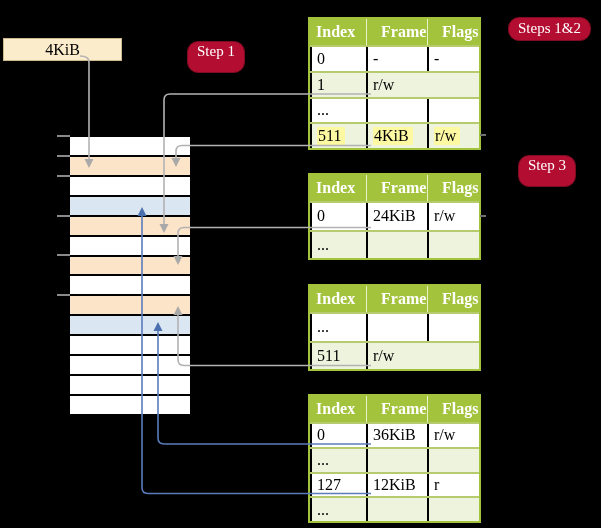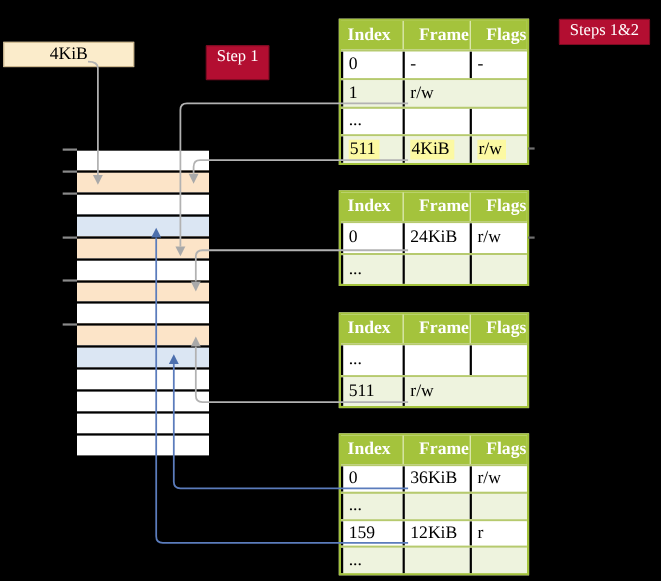--- a/index.html
+++ b/index.html
@@ -12,21 +12,21 @@
   #legend-box {
     position:absolute; left:3px; top:38px; width:117px; height:21px;
     background:#fbeccb; border:1px solid #cdb88e;
     display:flex; align-items:center; justify-content:center;
     font-size:16px; color:#000;
   }
 
   
   .step {
     position:absolute; background:#b30e31; border:1px solid #7d0b22;
-    border-radius:1px; color:#fff; font-size:15px; line-height:17px;
+    border-radius:11px; color:#fff; font-size:15px; line-height:17px;
     padding:1px 9px 12px; white-space:nowrap;
   }
   #step0   { left:187px; top:41px;  }
   #steps12 { left:508px; top:17px;  padding-top:2px; padding-bottom:3px; }
   #step3   { left:518px; top:155px; }
   #step4   { left:513px; top:264px; }
 
   
   #memory-strip {
     position:absolute; left:70px; top:137px; width:120px; height:277px;
@@ -86,20 +86,21 @@
 <body>
 
 <div id="canvas">
 
   <div id="legend-box">
     <span>4KiB</span>
   </div>
 
   <div id="step0" class="step">Step 1</div>
   <div id="steps12" class="step">Steps 1&amp;2</div>
+  <div id="step3" class="step">Step 3</div>
 
   <div id="memory-strip">
       <div class="mrow white"></div>
       <div class="mrow wheat"></div>
       <div class="mrow white"></div>
       <div class="mrow blue"></div>
       <div class="mrow wheat"></div>
       <div class="mrow white"></div>
       <div class="mrow wheat"></div>
       <div class="mrow white"></div>
@@ -196,21 +197,21 @@
       <div class="td c1">0</div>
       <div class="td c2">36KiB</div>
       <div class="td c3">r/w</div>
     </div>
     <div class="trow alt">
       <div class="td c1">...</div>
       <div class="td c2"></div>
       <div class="td c3"></div>
     </div>
     <div class="trow">
-      <div class="td c1">159</div>
+      <div class="td c1">127</div>
       <div class="td c2">12KiB</div>
       <div class="td c3">r</div>
     </div>
     <div class="trow alt">
       <div class="td c1">...</div>
       <div class="td c2"></div>
       <div class="td c3"></div>
     </div>
   </div>
 

